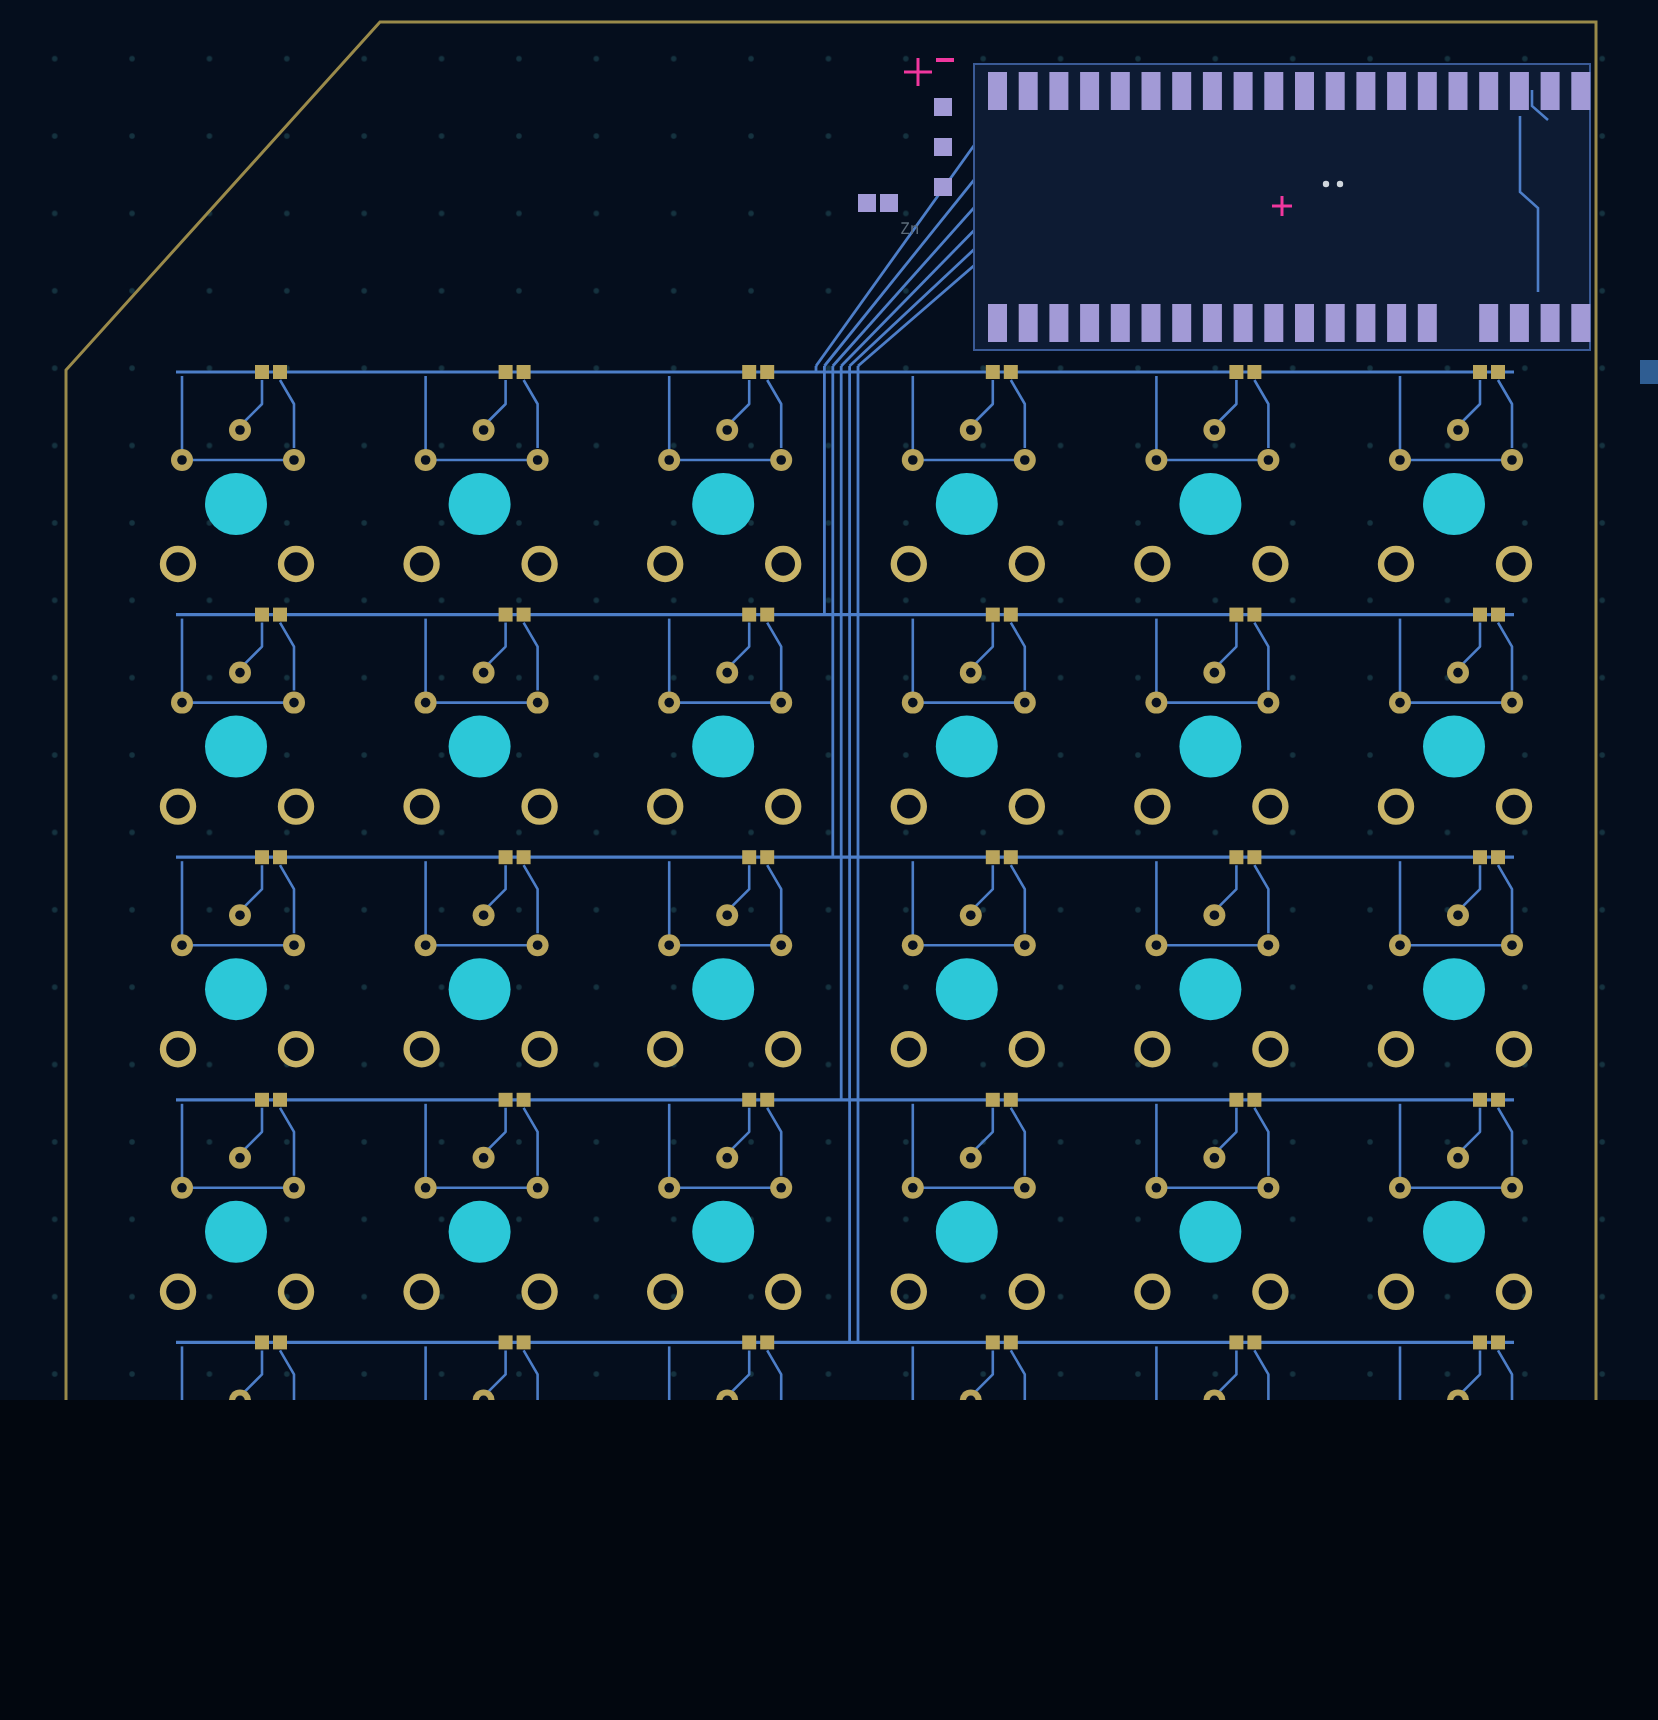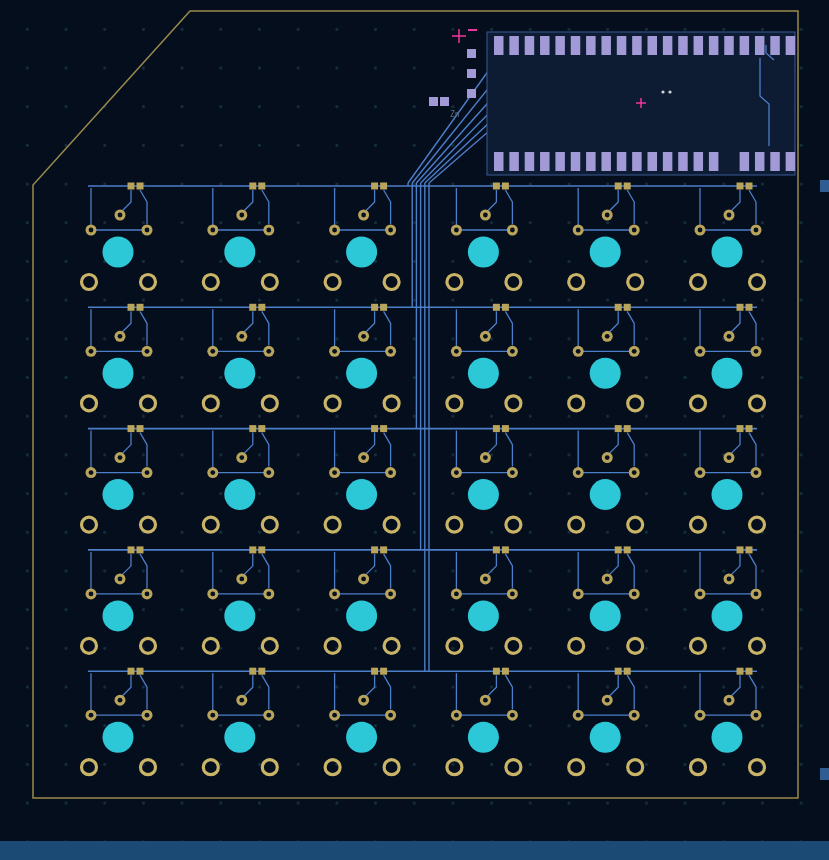--- a/index.html
+++ b/index.html
@@ -1,17 +1,17 @@
 <!DOCTYPE html>
 <html><head>
 <meta charset="utf-8">
 <style>
   html,body{margin:0;padding:0;background:#02070f;}
   #canvas{
-    position:relative;width:829px;height:860px;overflow:hidden;
+    position:relative;width:829px;height:700px;overflow:hidden;
     background-color:#050e1d;
     background-image:radial-gradient(circle, #15323f 1.1px, rgba(0,0,0,0) 1.7px);
     background-size:38.7px 38.7px;
     background-position:8px 10px;
   }
   #pcb{position:absolute;left:0;top:0;}
   #bottom-bar{position:absolute;left:0;width:829px;}
   text{font-family:"DejaVu Sans Mono","Liberation Mono",monospace;}
 </style>
 </head>

